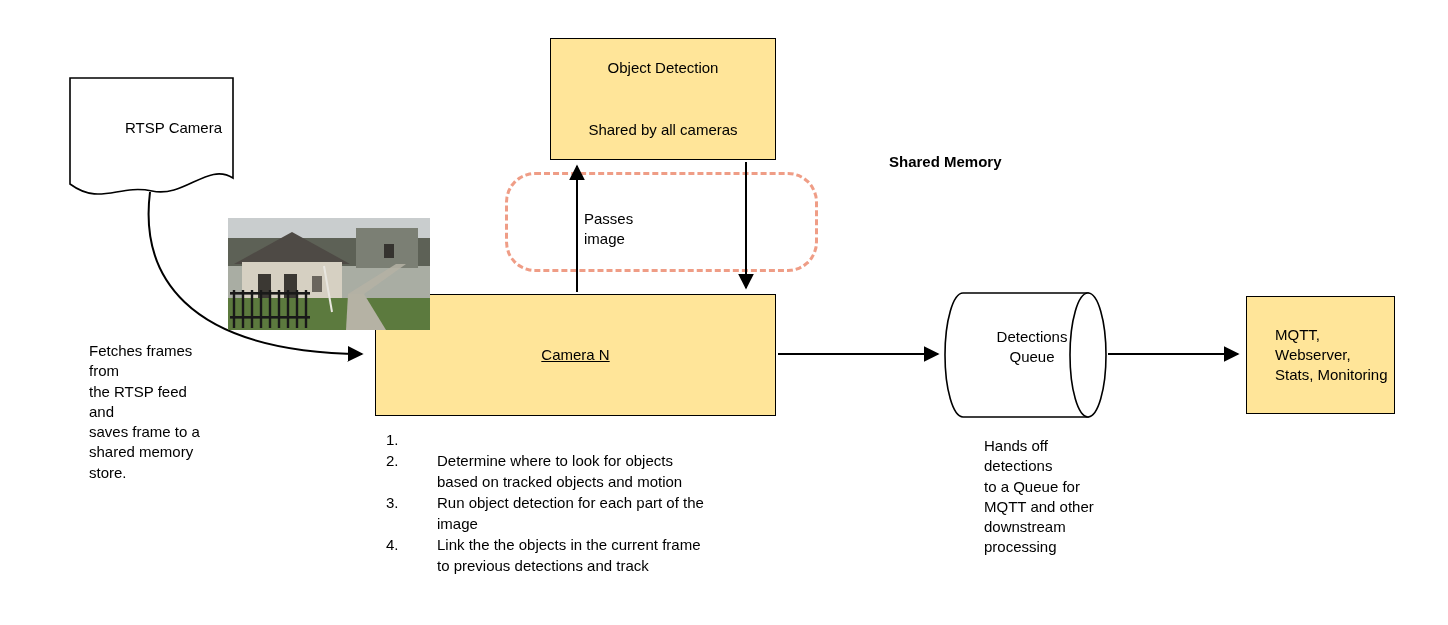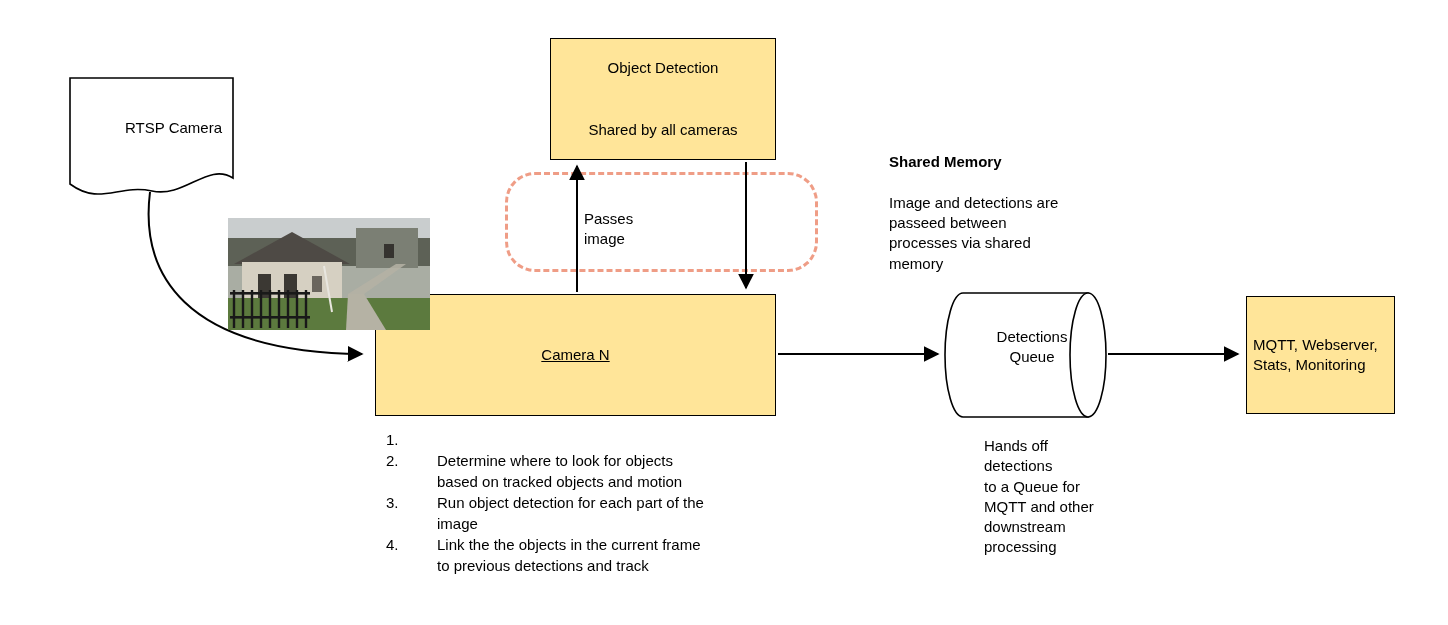--- a/index.html
+++ b/index.html
@@ -23,21 +23,21 @@
     justify-content: center;
     font-size: 15px;
     line-height: 1.35;
     text-align: center;
   }
   .object-detection { left: 550px; top: 38px; width: 226px; height: 122px; gap: 41px; }
   .box-subtitle { }
   .camera-n { left: 375px; top: 294px; width: 401px; height: 122px; text-decoration: underline; }
   .outputs {
     left: 1246px; top: 296px; width: 149px; height: 118px;
-    align-items: flex-start; text-align: left; padding: 8px 6px 8px 6px;
+    align-items: flex-start; text-align: left; padding: 8px 6px 8px 28px;
     white-space: pre-line;
   }
   .shared-memory-outline {
     position: absolute;
     left: 505px; top: 172px; width: 313px; height: 100px;
     border: 3px dashed #ef9d86;
     border-radius: 30px;
   }
   .overlay { position: absolute; left: 0; top: 0; }
   .txt {
@@ -107,26 +107,27 @@
     <ellipse cx="1088" cy="355" rx="18" ry="62" fill="#ffffff" stroke="#000" stroke-width="1.6"></ellipse>
   </svg>
 
   <div class="txt rtsp-label">RTSP Camera</div>
 
   <div class="txt passes-label">Passes
 image</div>
 
   <div class="txt shared-mem-note">
     <div class="note-title">Shared Memory</div>
-    <div class="note-body">Image and detections are
-passeed between
-processes via shared
-memory</div>
   </div>
 
+  <div class="txt fetch-note">Fetches frames from
+the RTSP feed and
+saves frame to a
+shared memory
+store.</div>
 
   <div class="txt queue-label">Detections
 Queue</div>
   <div class="txt queue-note">Hands off detections
 to a Queue for
 MQTT and other
 downstream
 processing</div>
 
   <div class="steps">

